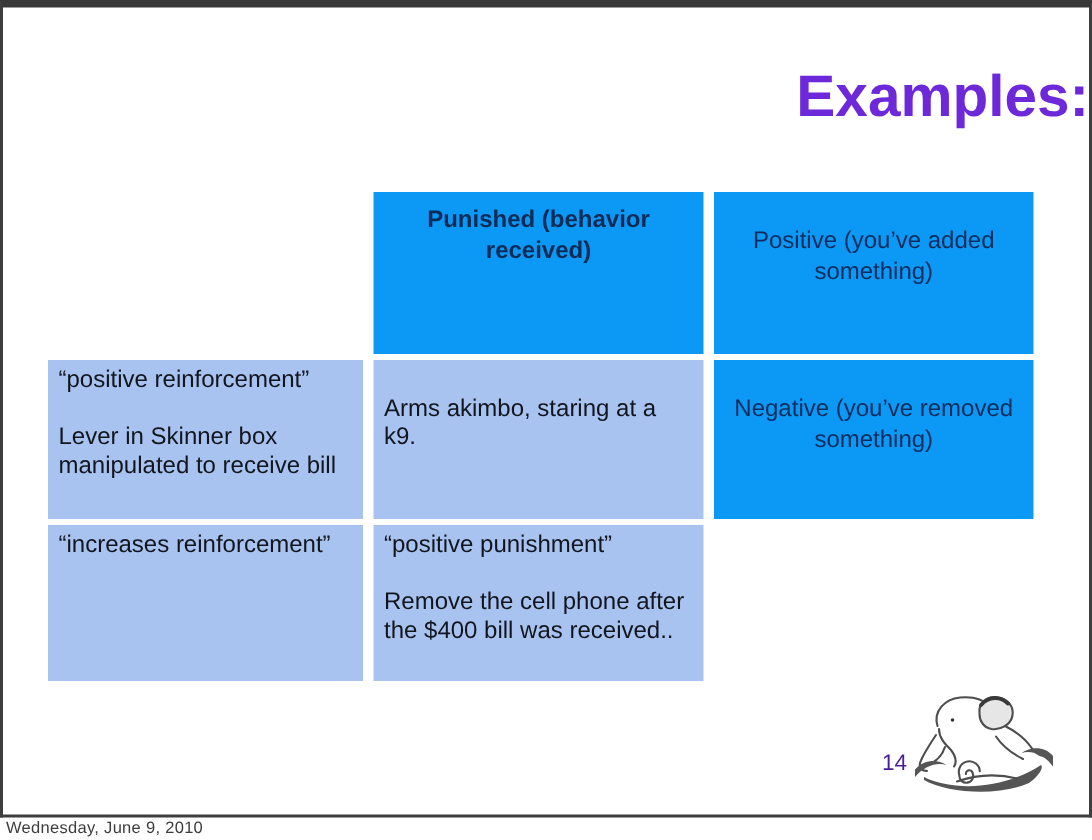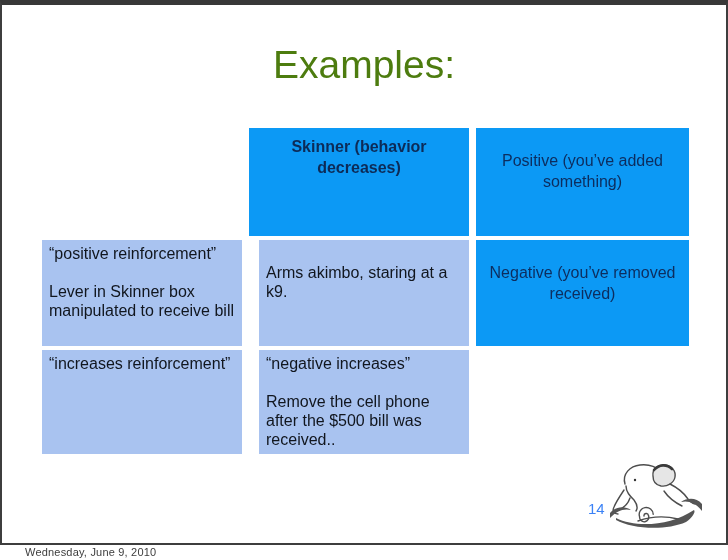--- a/index.html
+++ b/index.html
@@ -11,22 +11,22 @@
   .slide{
     position:absolute;left:0;top:0;width:728px;height:545px;
     box-sizing:border-box;background:#ffffff;
     border-left:2px solid #3e3e3e;
     border-right:2px solid #3e3e3e;
     border-bottom:2px solid #3e3e3e;
     border-top:5px solid #383838;
   }
   .title{
     position:absolute;left:0;top:38px;width:100%;
-    text-align:center;font-size:39px;font-weight:400;
-    color:#4d7c0f;margin:0;letter-spacing:0;
+    text-align:right;font-size:39px;font-weight:700;
+    color:#6d28d9;margin:0;letter-spacing:0;
   }
   .grid{
     position:absolute;left:30px;top:123px;
     display:grid;
     grid-template-columns:210px 220px 213px;
     grid-template-rows:108px 106px 104px;
     column-gap:7px;row-gap:4px;
   }
   .cell{box-sizing:border-box;overflow:hidden;}
   .corner{background:transparent;}
@@ -37,63 +37,63 @@
     padding:8px 6px 0 6px;
   }
   .lcell{
     background:#0c99f5;color:#0d2d5e;
     text-align:center;font-size:16px;line-height:21px;
     padding:22px 6px 0 6px;
   }
   .bcell{
     background:#a9c3f0;color:#11161e;
     font-size:16px;line-height:19px;
-    padding:4px 6px 0 7px;text-align:left;margin-left:10px;
+    padding:4px 6px 0 7px;text-align:left;
   }
   .bcell .example{margin-top:19px;}
   .pagenum{
     position:absolute;left:586px;top:495px;
-    font-size:15px;color:#3b82f6;
+    font-size:15px;color:#4c1d95;
   }
   .logo{
     position:absolute;left:606px;top:455px;width:96px;height:76px;
   }
   .datefooter{
     position:absolute;left:4px;top:546px;
-    font-size:11px;color:#3d3d3d;letter-spacing:0.2px;margin-left:21px;
+    font-size:11px;color:#3d3d3d;letter-spacing:0.2px;
   }
 </style>
 </head>
 <body>
 
 <div class="slide">
 
   <h1 class="title">Examples:</h1>
 
   <div class="grid">
 
     <div class="cell corner"></div>
-    <div class="cell hcell">Skinner (behavior decreases)</div>
+    <div class="cell hcell">Punished (behavior received)</div>
 
     <div class="cell lcell">Positive (you’ve added something)</div>
     <div class="cell bcell">
       <div class="term">“positive reinforcement”</div>
       <div class="example">Lever in Skinner box manipulated to receive bill</div>
     </div>
     <div class="cell bcell">
       <div class="example">Arms akimbo, staring at a k9.</div>
     </div>
 
-    <div class="cell lcell">Negative (you’ve removed received)</div>
+    <div class="cell lcell">Negative (you’ve removed something)</div>
     <div class="cell bcell">
       <div class="term">“increases reinforcement”</div>
     </div>
     <div class="cell bcell">
-      <div class="term">“negative increases”</div>
-      <div class="example">Remove the cell phone after the $500 bill was received..</div>
+      <div class="term">“positive punishment”</div>
+      <div class="example">Remove the cell phone after the $400 bill was received..</div>
     </div>
   </div>
 
   <div class="pagenum">14</div>
 
   <svg class="logo" viewBox="0 0 96 76" xmlns="http://www.w3.org/2000/svg">
     <g stroke="#4d4d4d" fill="none" stroke-width="1.4" stroke-linecap="round">
 
       <path d="M17,24 C14,14 22,6 32,5 C42,4 50,7 52,13"></path>
 

